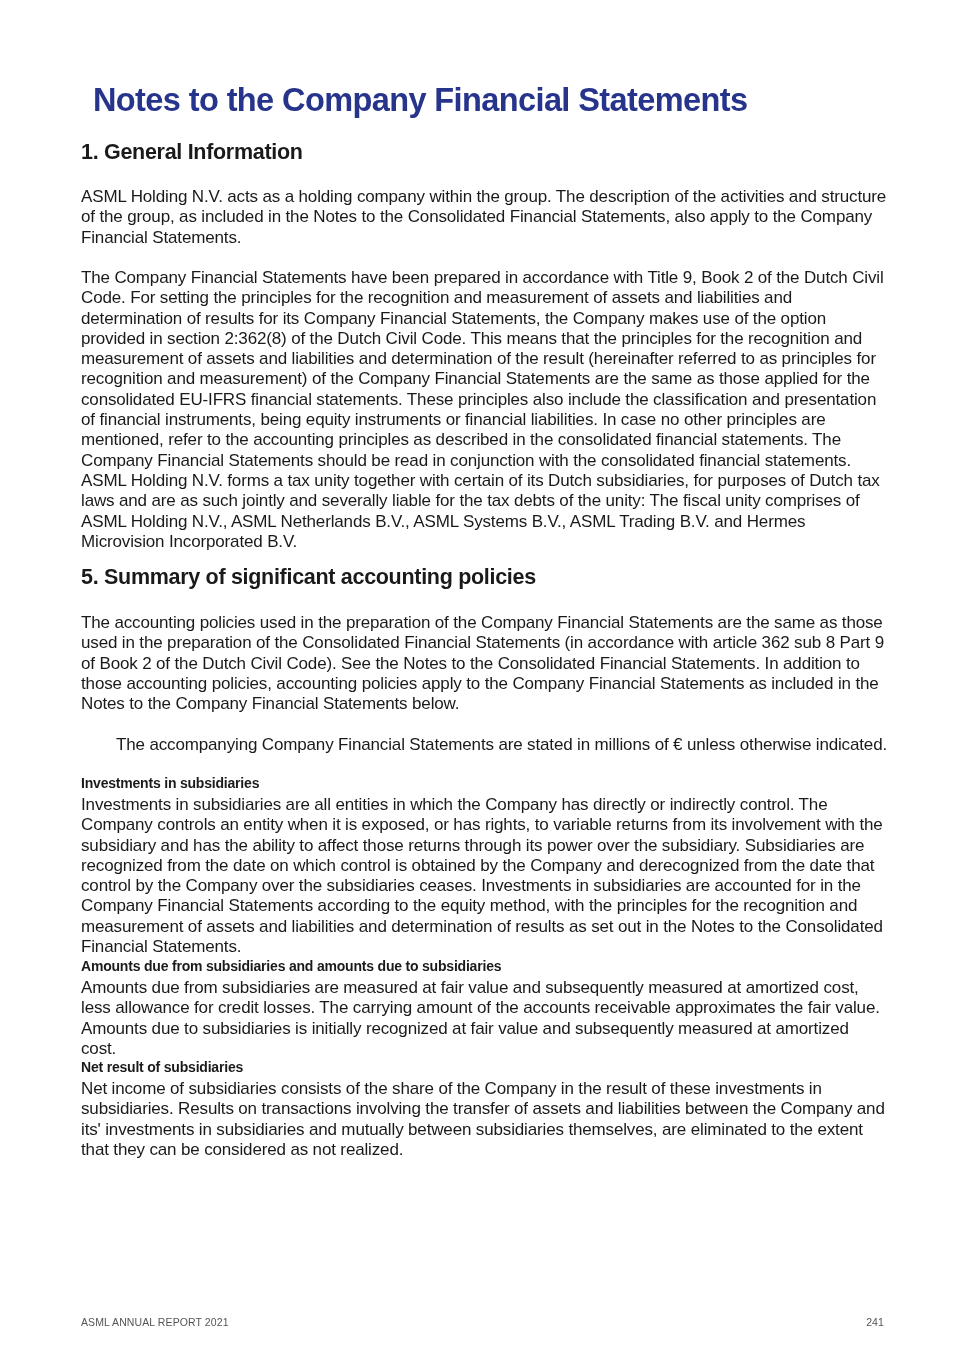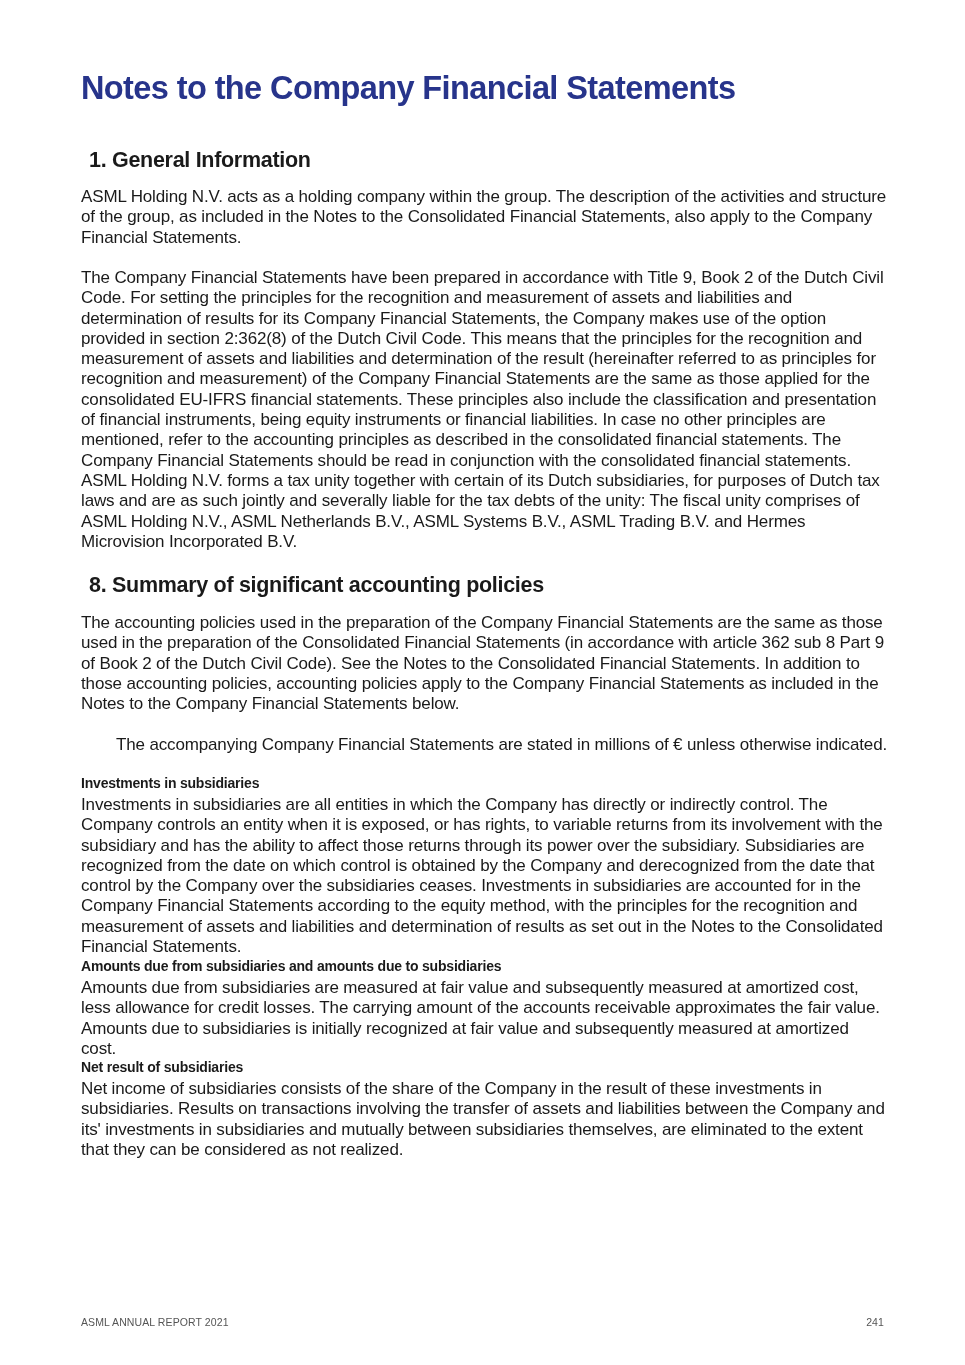--- a/index.html
+++ b/index.html
@@ -18,32 +18,32 @@
     .page {
       position: absolute;
       left: 81px;
       top: 0;
       width: 806px;
     }
     .page-title {
       position: absolute;
       left: 0;
       top: 70px;
-      margin: 0;
+      margin: 12px;
       font-size: 32.5px;
       font-weight: bold;
       color: #27348b;
       letter-spacing: -0.6px;
       white-space: nowrap;
       text-align: center;
     }
     .h2 {
       position: absolute;
       left: 0;
-      margin: 8px;
+      margin: 0;
       font-size: 21.5px;
       font-weight: bold;
       color: #1a1a1a;
       letter-spacing: -0.3px;
       white-space: nowrap;
     }
     .h3 {
       position: absolute;
       left: 0;
       margin: 0;
@@ -81,21 +81,21 @@
   <h1 class="page-title">Notes to the Company Financial Statements</h1>
 
   <h2 class="h2" style="top:140px;">1. General Information</h2>
 
   <p class="para" style="top:187px;">ASML Holding N.V. acts as a holding company within the group. The description of the activities and structure of the group, as included in the Notes to the Consolidated Financial Statements, also apply to the Company Financial Statements.</p>
 
   <p class="para" style="top:268px;">The Company Financial Statements have been prepared in accordance with Title 9, Book 2 of the Dutch Civil Code. For setting the principles for the recognition and measurement of assets and liabilities and determination of results for its Company Financial Statements, the Company makes use of the option provided in section 2:362(8) of the Dutch Civil Code. This means that the principles for the recognition and measurement of assets and liabilities and determination of the result (hereinafter referred to as principles for recognition and measurement) of the Company Financial Statements are the same as those applied for the consolidated EU-IFRS financial statements. These principles also include the classification and presentation of financial instruments, being equity instruments or financial liabilities. In case no other principles are mentioned, refer to the accounting principles as described in the consolidated financial statements. The Company Financial Statements should be read in conjunction with the consolidated financial statements.</p>
 
   <p class="para" style="top:471px;">ASML Holding N.V. forms a tax unity together with certain of its Dutch subsidiaries, for purposes of Dutch tax laws and are as such jointly and severally liable for the tax debts of the unity: The fiscal unity comprises of ASML Holding N.V., ASML Netherlands B.V., ASML Systems B.V., ASML Trading B.V. and Hermes Microvision Incorporated B.V.</p>
 
-  <h2 class="h2" style="top:565px;">8. Summary of significant accounting policies</h2>
+  <h2 class="h2" style="top:565px;">5. Summary of significant accounting policies</h2>
 
   <p class="para" style="top:613px;">The accounting policies used in the preparation of the Company Financial Statements are the same as those used in the preparation of the Consolidated Financial Statements (in accordance with article 362 sub 8 Part 9 of Book 2 of the Dutch Civil Code). See the Notes to the Consolidated Financial Statements. In addition to those accounting policies, accounting policies apply to the Company Financial Statements as included in the Notes to the Company Financial Statements below.</p>
 
   <p class="para" style="top:735px;margin-left:35px;">The accompanying Company Financial Statements are stated in millions of € unless otherwise indicated.</p>
 
   <h3 class="h3" style="top:773px;">Investments in subsidiaries</h3>
   <p class="para" style="top:795px;">Investments in subsidiaries are all entities in which the Company has directly or indirectly control. The Company controls an entity when it is exposed, or has rights, to variable returns from its involvement with the subsidiary and has the ability to affect those returns through its power over the subsidiary. Subsidiaries are recognized from the date on which control is obtained by the Company and derecognized from the date that control by the Company over the subsidiaries ceases. Investments in subsidiaries are accounted for in the Company Financial Statements according to the equity method, with the principles for the recognition and measurement of assets and liabilities and determination of results as set out in the Notes to the Consolidated Financial Statements.</p>
 
   <h3 class="h3" style="top:956px;">Amounts due from subsidiaries and amounts due to subsidiaries</h3>
   <p class="para" style="top:978px;">Amounts due from subsidiaries are measured at fair value and subsequently measured at amortized cost, less allowance for credit losses. The carrying amount of the accounts receivable approximates the fair value. Amounts due to subsidiaries is initially recognized at fair value and subsequently measured at amortized cost.</p>

